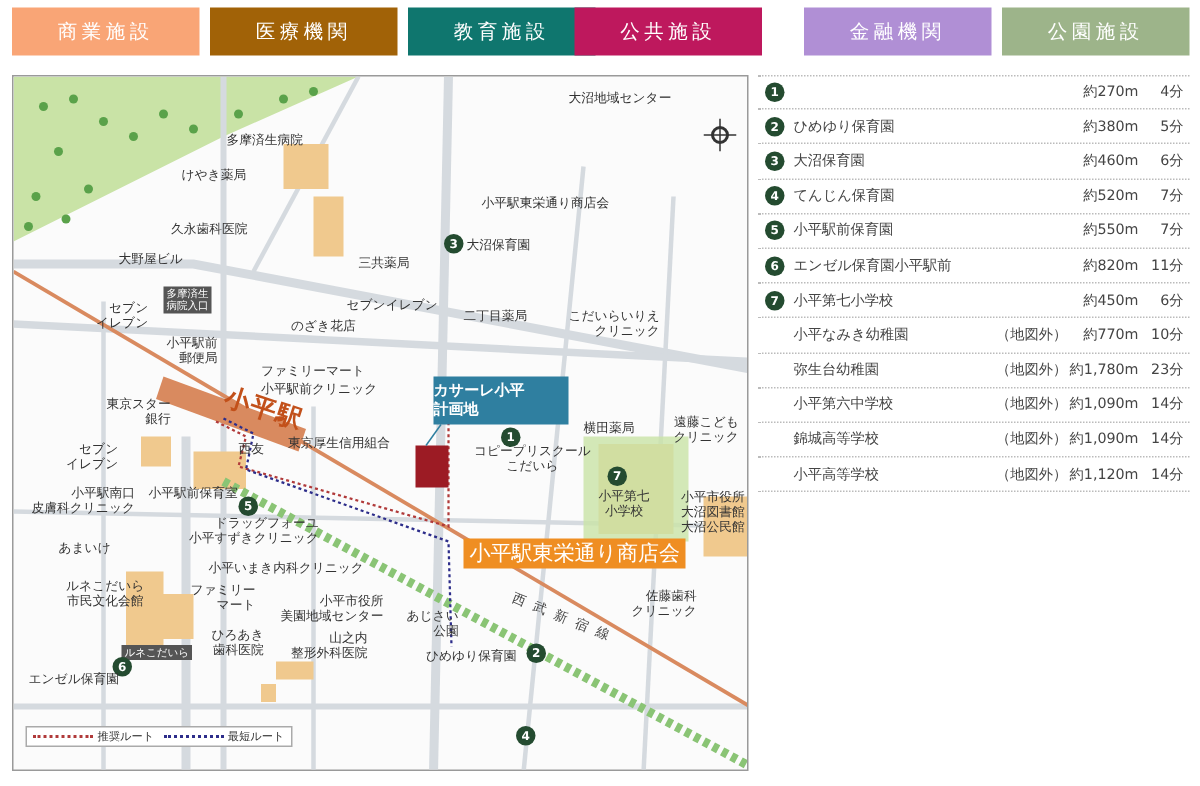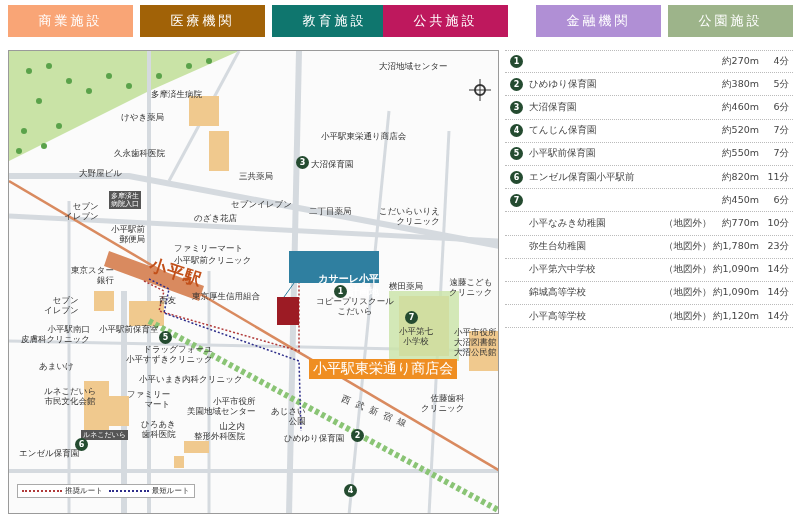--- a/index.html
+++ b/index.html
@@ -5,21 +5,21 @@
   * { box-sizing: border-box; margin: 0; padding: 0; }
   body { width: 800px; height: 524px; background: #ffffff; font-family: "DejaVu Sans", sans-serif; position: relative; overflow: hidden; }
   .tabs { position: absolute; top: 5px; left: 8px; width: 784px; height: 32px; }
   .tab { position: absolute; top: 0; height: 32px; width: 125px; color: #fff; font-family: "DejaVu Serif", serif; font-size: 13px; letter-spacing: 3px; display: flex; align-items: center; justify-content: center; cursor: pointer; }
   .map { position: absolute; left: 8px; top: 50px; width: 491px; height: 464px; border: 1px solid #9a9a9a; background: #fbfbfb; overflow: hidden; }
   .map svg { position: absolute; left: 0; top: 0; }
   .lbl { position: absolute; font-size: 8.5px; color: #333; white-space: nowrap; line-height: 10px; }
   .lbl.ml { white-space: pre; text-align: right; }
   .pin { position: absolute; width: 13px; height: 13px; border-radius: 50%; background: #244b30; color: #fff; font-size: 8px; display: flex; align-items: center; justify-content: center; font-weight: bold; }
   .station-name { position: absolute; left: 140px; top: 210px; font-size: 17px; font-weight: bold; color: #c2501a; transform: rotate(18deg); letter-spacing: 1px; }
-  .callout { position: absolute; left: 280px; top: 200px; width: 90px; height: 32px; background: #2f7fa0; color: #fff; font-size: 10px; font-weight: bold; text-align: right; line-height: 13px; padding-top: 21px; }
+  .callout { position: absolute; left: 280px; top: 200px; width: 90px; height: 32px; background: #2f7fa0; color: #fff; font-size: 10px; font-weight: bold; text-align: left; line-height: 13px; padding-top: 3px; }
   .shop-banner { position: absolute; left: 300px; top: 308px; background: #ef8e22; color: #fff; font-size: 14px; padding: 1px 4px; }
   .bus-tag { position: absolute; background: #555; color: #fff; font-size: 7px; padding: 1px 2px; line-height: 8px; }
   .rail-lbl { position: absolute; left: 330px; top: 355px; font-size: 9px; color: #444; letter-spacing: 6px; transform: rotate(22deg); }
   .legend { position: absolute; left: 8px; top: 433px; height: 14px; border: 1px solid #aaa; background: #fff; display: flex; align-items: center; font-size: 7.5px; color: #333; padding: 0 4px; gap: 6px; }
   .leg-line { display: inline-block; width: 40px; border-top: 2px dotted; margin-right: 3px; vertical-align: middle; }
   .list { position: absolute; left: 505px; top: 50px; width: 288px; }
   .row { position: relative; height: 23.2px; border-bottom: 1px dotted #bbb; font-size: 9.5px; color: #444; display: flex; align-items: center; }
   .row:first-child { border-top: 1px dotted #bbb; }
   .row .num { width: 13px; height: 13px; border-radius: 50%; background: #244b30; color: #fff; font-size: 8px; font-weight: bold; display: flex; align-items: center; justify-content: center; margin-left: 5px; margin-right: 6px; flex: none; }
   .row .name { flex: 1; }
@@ -228,20 +228,21 @@
       <span class="time">7分</span>
     </div>
   <div class="row">
       <span class="num">6</span>
       <span class="name">エンゼル保育園小平駅前</span>
       <span class="dist">約820m</span>
       <span class="time">11分</span>
     </div>
   <div class="row">
       <span class="num">7</span>
+      <span class="name">小平第七小学校</span>
       <span class="dist">約450m</span>
       <span class="time">6分</span>
     </div>
   <div class="row">
       <span class="name indent">小平なみき幼稚園</span>
       <span class="note">（地図外）</span>
       <span class="dist">約770m</span>
       <span class="time">10分</span>
     </div>
   <div class="row">

